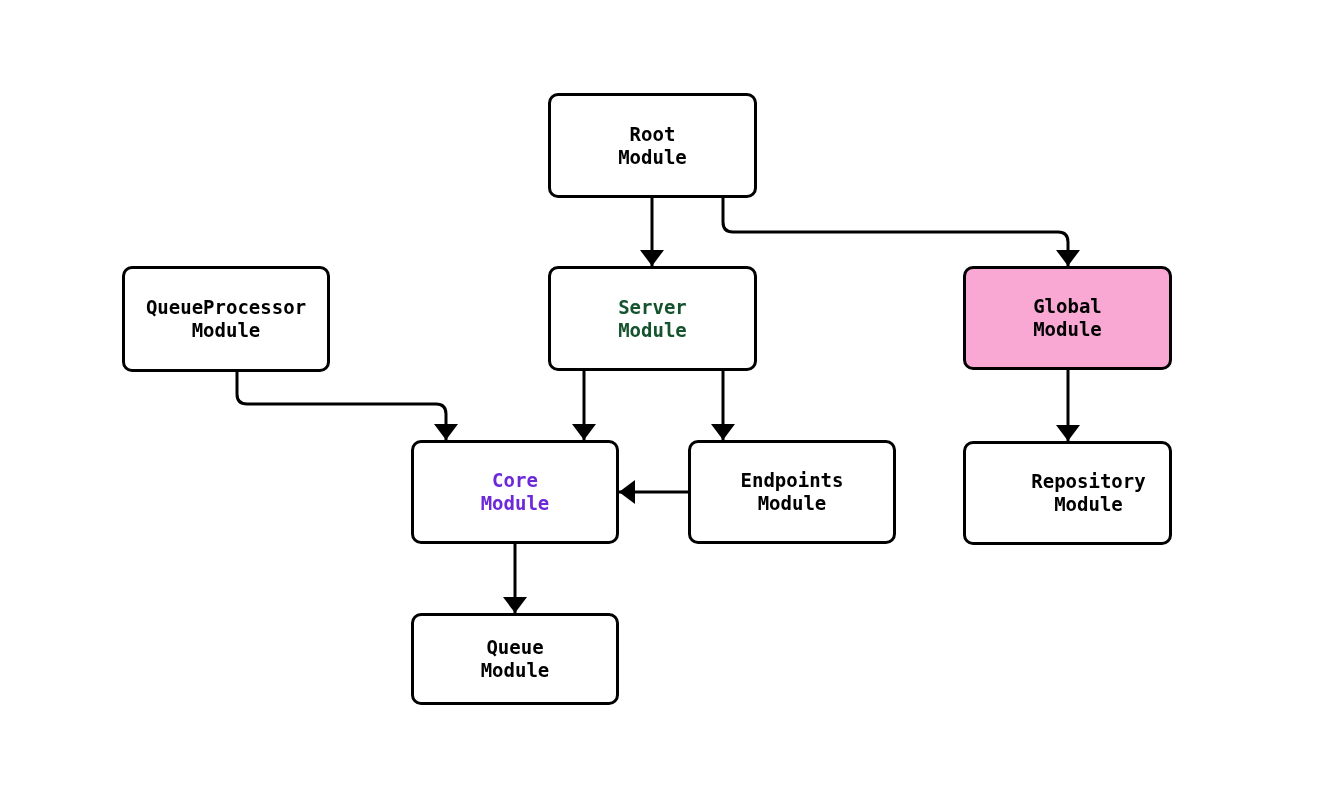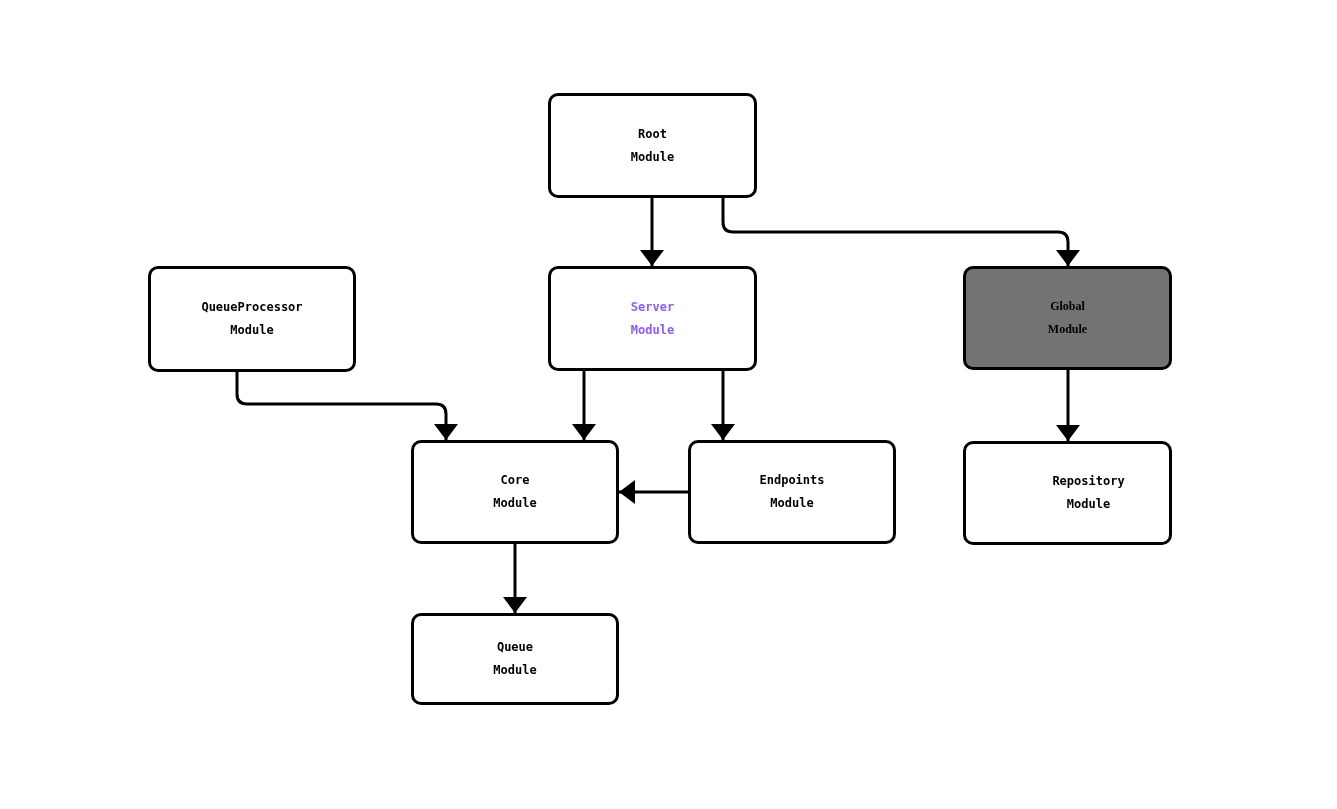--- a/index.html
+++ b/index.html
@@ -29,21 +29,21 @@
     box-sizing: border-box;
     border: 3px solid #000000;
     border-radius: 10px;
     background: #ffffff;
     display: flex;
     align-items: center;
     justify-content: center;
   }
   .node-label {
     font-weight: bold;
-    font-size: 12px;
+    font-size: 19px;
     line-height: 23px;
     text-align: center;
     white-space: pre-line;
     color: #000000;
   }
 </style>
 </head>
 <body style="background: rgb(255, 255, 255);">
 
 <div class="canvas">
@@ -62,37 +62,37 @@
       <path d="M 1068 370 L 1068 441" fill="none" stroke="#000000" stroke-width="3" marker-end="url(#arrowhead)"></path>
       <path d="M 688 492 L 619 492" fill="none" stroke="#000000" stroke-width="3" marker-end="url(#arrowhead)"></path>
       <path d="M 515 544 L 515 613" fill="none" stroke="#000000" stroke-width="3" marker-end="url(#arrowhead)"></path>
     </svg>
 
   <div class="node" style="left: 548px; top: 93px; width: 209px; height: 105px; border-color: rgb(0, 0, 0); background: rgb(255, 255, 255);">
     <span class="node-label" style="color: rgb(0, 0, 0);">Root
 Module</span>
   </div>
 
-  <div class="node" style="left: 148px; top: 266px; width: 208px; height: 106px; border-color: rgb(0, 0, 0); background: rgb(255, 255, 255);">
+  <div class="node" style="left: 122px; top: 266px; width: 208px; height: 106px; border-color: rgb(0, 0, 0); background: rgb(255, 255, 255);">
     <span class="node-label" style="color: rgb(0, 0, 0);">QueueProcessor
 Module</span>
   </div>
 
   <div class="node" style="left: 548px; top: 266px; width: 209px; height: 105px; border-color: rgb(0, 0, 0); background: rgb(255, 255, 255);">
-    <span class="node-label" style="color: #8b5cf6;">Server
+    <span class="node-label" style="color: #14532d;">Server
 Module</span>
   </div>
 
-  <div class="node" style="left: 963px; top: 266px; width: 209px; height: 104px; border-color: rgb(0, 0, 0); background: #737373; font-family: Liberation Serif, serif;">
+  <div class="node" style="left: 963px; top: 266px; width: 209px; height: 104px; border-color: rgb(0, 0, 0); background: #f9a8d4;">
     <span class="node-label" style="color: rgb(0, 0, 0);">Global
 Module</span>
   </div>
 
   <div class="node" style="left: 411px; top: 440px; width: 208px; height: 104px; border-color: rgb(0, 0, 0); background: rgb(255, 255, 255);">
-    <span class="node-label" style="color: #000000;">Core
+    <span class="node-label" style="color: #6d28d9;">Core
 Module</span>
   </div>
 
   <div class="node" style="left: 688px; top: 440px; width: 208px; height: 104px; border-color: rgb(0, 0, 0); background: rgb(255, 255, 255);">
     <span class="node-label" style="color: rgb(0, 0, 0);">Endpoints
 Module</span>
   </div>
 
   <div class="node" style="left: 963px; top: 441px; width: 209px; height: 104px; border-color: rgb(0, 0, 0); background: rgb(255, 255, 255); padding-left: 42px;">
     <span class="node-label" style="color: rgb(0, 0, 0);">Repository

